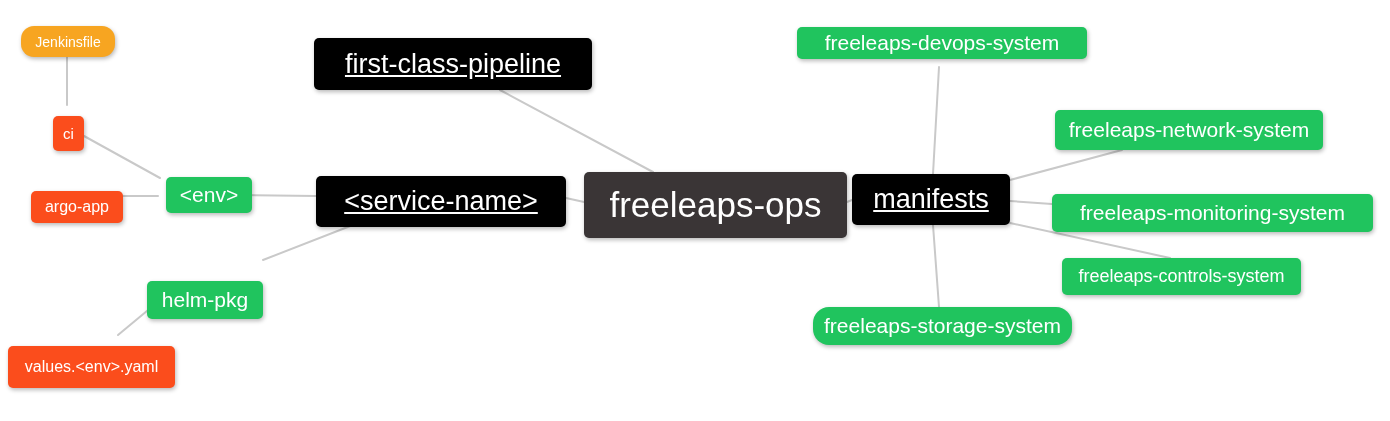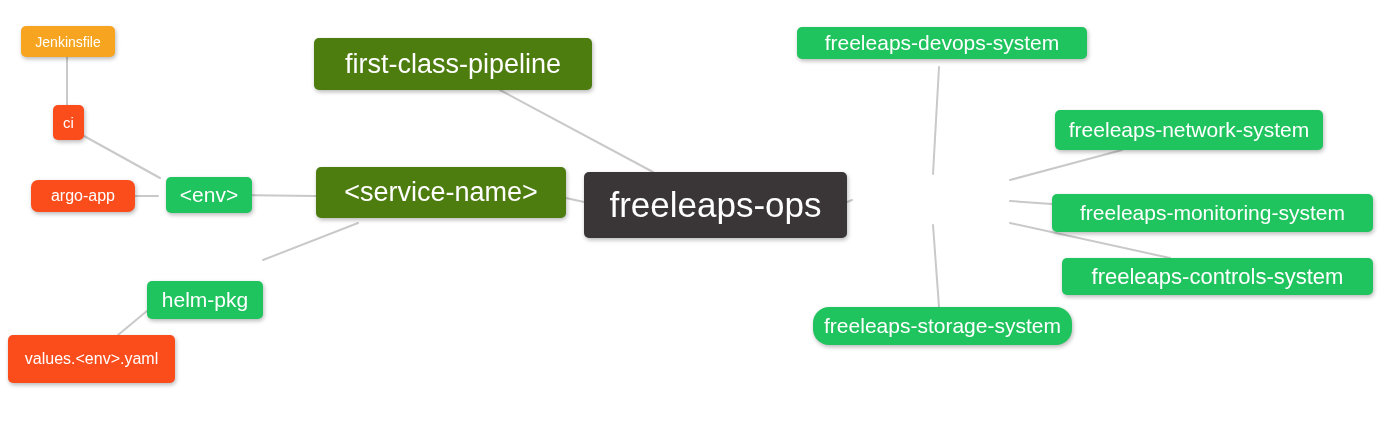--- a/index.html
+++ b/index.html
@@ -32,40 +32,40 @@
     display: flex;
     align-items: center;
     justify-content: center;
     color: #ffffff;
     border-radius: 5px;
     box-shadow: 1px 2px 4px rgba(0,0,0,0.28);
     white-space: nowrap;
     cursor: pointer;
     box-sizing: border-box;
   }
-  .c-blue   { background: #4d7c0f; }
+  .c-blue   { background: #000000; text-decoration: underline; }
   .c-green  { background: #20c45e; }
   .c-orange { background: #f7a521; }
-  .c-red    { background: #fb4d1c; }
+  .c-red    { background: #fb4d1c; margin-top: 11px; }
   .c-dark   { background: #3a3536; }
 
-  #n-jenkinsfile          { left: 21px;   top: 26px;  width: 94px;  height: 31px; font-size: 14px; }
+  #n-jenkinsfile          { left: 21px;   top: 26px;  width: 94px;  height: 31px; font-size: 14px; border-radius: 13px; }
   #n-ci                   { left: 53px;   top: 105px; width: 31px;  height: 35px; font-size: 15px; }
-  #n-argo-app             { left: 31px;   top: 180px; width: 104px;  height: 32px; font-size: 16px; border-radius: 7px; }
+  #n-argo-app             { left: 31px;   top: 180px; width: 92px;  height: 32px; font-size: 16px; }
   #n-env                  { left: 158px;  top: 177px; width: 86px;  height: 36px; font-size: 21px; margin-left: 8px; }
   #n-helm-pkg             { left: 147px;  top: 257px; width: 116px; height: 38px; font-size: 21px; margin-top: 24px; }
-  #n-values-env-yaml      { left: 8px;    top: 335px; width: 167px; height: 48px; font-size: 16px; }
+  #n-values-env-yaml      { left: 8px;    top: 335px; width: 167px; height: 42px; font-size: 16px; }
   #n-first-class-pipeline { left: 314px;  top: 38px;  width: 278px; height: 52px; font-size: 27px; }
-  #n-service-name         { left: 316px;  top: 167px; width: 250px; height: 51px; font-size: 27px; text-align: center; }
+  #n-service-name         { left: 316px;  top: 176px; width: 250px; height: 51px; font-size: 27px; text-align: center; }
   #n-freeleaps-ops        { left: 584px;  top: 172px; width: 263px; height: 66px; font-size: 35px; }
   #n-manifests            { left: 852px;  top: 174px; width: 158px; height: 51px; font-size: 27px; }
   #n-devops-system        { left: 797px;  top: 27px;  width: 290px; height: 32px; font-size: 21px; }
   #n-network-system       { left: 1055px; top: 110px; width: 268px; height: 40px; font-size: 21px; }
   #n-monitoring-system    { left: 1052px; top: 194px; width: 321px; height: 38px; font-size: 21px; }
-  #n-controls-system      { left: 1062px; top: 258px; width: 311px; height: 37px; font-size: 22px; }
+  #n-controls-system      { left: 1062px; top: 258px; width: 239px; height: 37px; font-size: 18px; }
   #n-storage-system       { left: 813px;  top: 307px; width: 259px; height: 38px; font-size: 21px; border-radius: 16px; }
 </style>
 </head>
 <body>
 
 <div id="canvas">
 
   <svg id="edges" width="1390" height="421" viewBox="0 0 1390 421">
     <line x1="67" y1="57" x2="67" y2="105"></line>
     <line x1="84" y1="136" x2="160" y2="178"></line>
@@ -94,20 +94,21 @@
   <div class="node c-green" id="n-helm-pkg">helm-pkg</div>
 
   <div class="node c-red" id="n-values-env-yaml">values.&lt;env&gt;.yaml</div>
 
   <div class="node c-blue" id="n-first-class-pipeline">first-class-pipeline</div>
 
   <div class="node c-blue" id="n-service-name">&lt;service-name&gt;</div>
 
   <div class="node c-dark" id="n-freeleaps-ops">freeleaps-ops</div>
 
+  <div class="node c-blue" id="n-manifests">manifests</div>
 
   <div class="node c-green" id="n-devops-system">freeleaps-devops-system</div>
 
   <div class="node c-green" id="n-network-system">freeleaps-network-system</div>
 
   <div class="node c-green" id="n-monitoring-system">freeleaps-monitoring-system</div>
 
   <div class="node c-green" id="n-controls-system">freeleaps-controls-system</div>
 
   <div class="node c-green" id="n-storage-system">freeleaps-storage-system</div>

